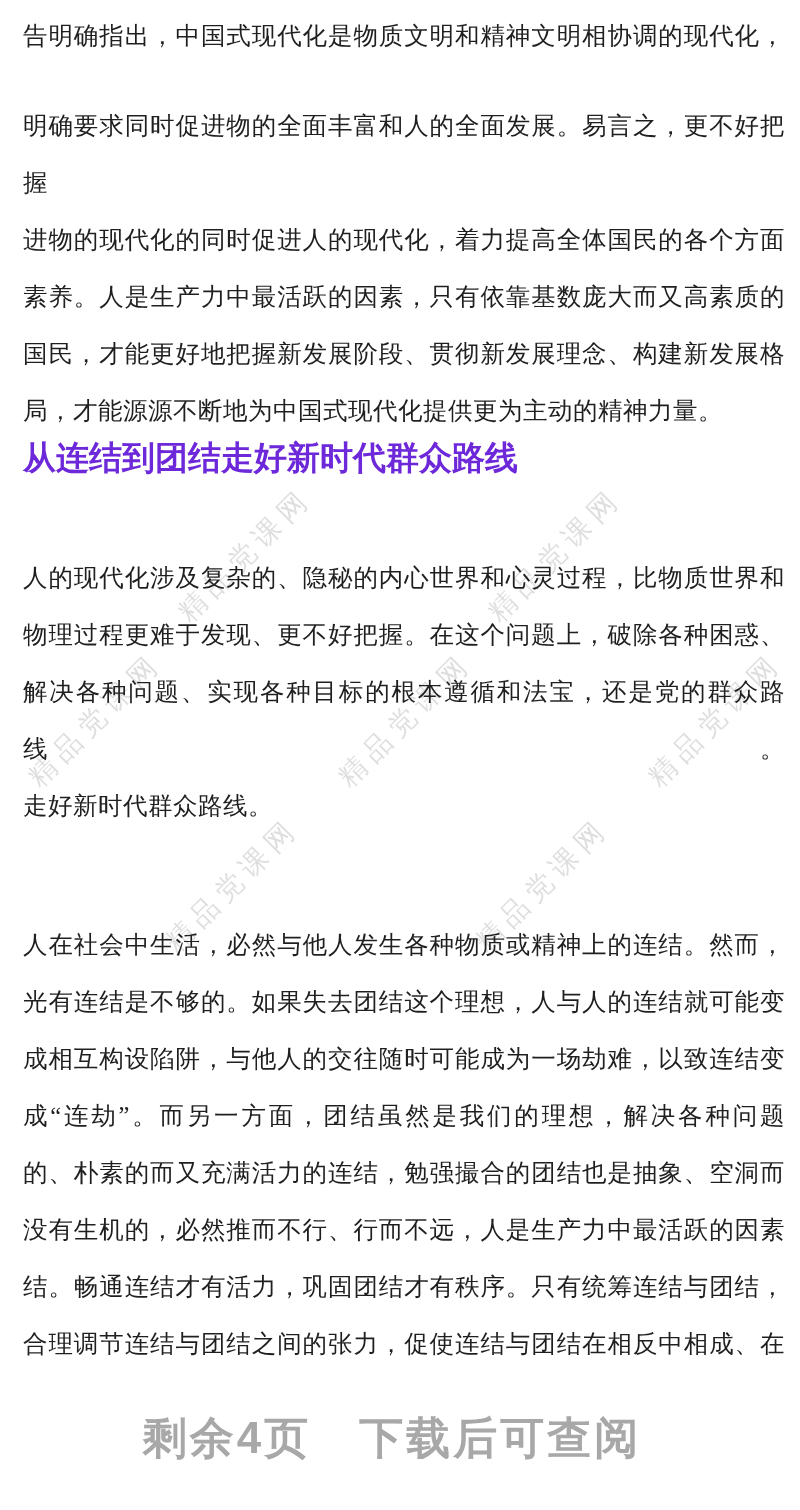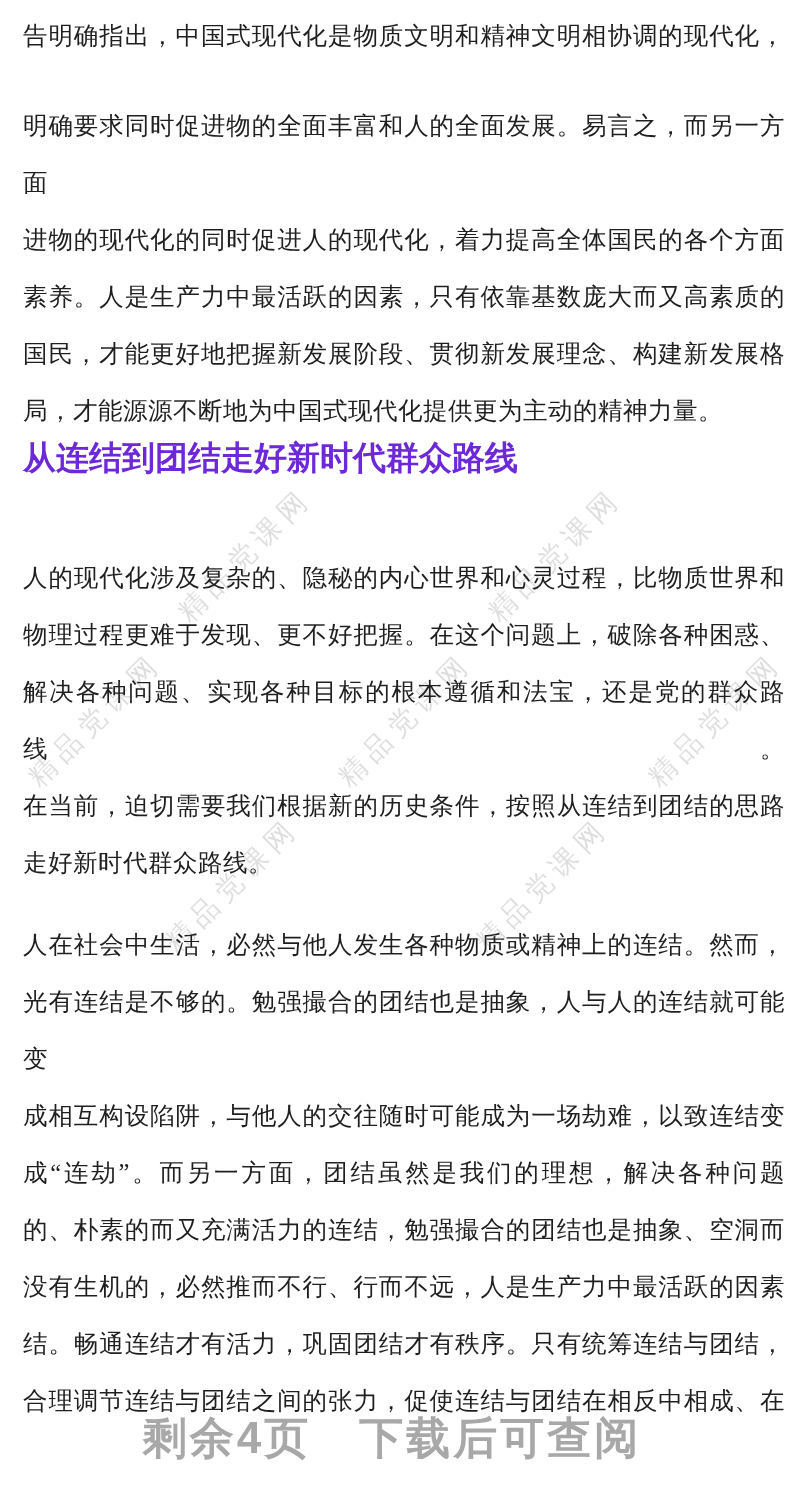--- a/index.html
+++ b/index.html
@@ -117,40 +117,39 @@
     <div class="wm w7">精品党课网</div>
   </div>
 
   <div class="doc-layer">
 
     <div class="para" style="top:-3px">
       <span class="line j">告明确指出，中国式现代化是物质文明和精神文明相协调的现代化，</span>
     </div>
 
     <div class="para" style="top:87px">
-      <span class="line j">明确要求同时促进物的全面丰富和人的全面发展。易言之，而另一方面</span>
+      <span class="line j">明确要求同时促进物的全面丰富和人的全面发展。易言之，更不好把握</span>
       <span class="line j">进物的现代化的同时促进人的现代化，着力提高全体国民的各个方面</span>
       <span class="line j">素养。人是生产力中最活跃的因素，只有依靠基数庞大而又高素质的</span>
       <span class="line j">国民，才能更好地把握新发展阶段、贯彻新发展理念、构建新发展格</span>
       <span class="line">局，才能源源不断地为中国式现代化提供更为主动的精神力量。</span>
     </div>
 
     <h1 class="heading">从连结到团结走好新时代群众路线</h1>
 
     <div class="para" style="top:539px">
       <span class="line j">人的现代化涉及复杂的、隐秘的内心世界和心灵过程，比物质世界和</span>
       <span class="line j">物理过程更难于发现、更不好把握。在这个问题上，破除各种困惑、</span>
       <span class="line j">解决各种问题、实现各种目标的根本遵循和法宝，还是党的群众路线。</span>
-      <span class="line j">在当前，迫切需要我们根据新的历史条件，按照从连结到团结的思路</span>
       <span class="line">走好新时代群众路线。</span>
     </div>
 
     <div class="para" style="top:906px">
       <span class="line j">人在社会中生活，必然与他人发生各种物质或精神上的连结。然而，</span>
-      <span class="line j">光有连结是不够的。勉强撮合的团结也是抽象，人与人的连结就可能变</span>
+      <span class="line j">光有连结是不够的。如果失去团结这个理想，人与人的连结就可能变</span>
       <span class="line j">成相互构设陷阱，与他人的交往随时可能成为一场劫难，以致连结变</span>
       <span class="line j">成“连劫”。而另一方面，团结虽然是我们的理想，解决各种问题</span>
       <span class="line j">的、朴素的而又充满活力的连结，勉强撮合的团结也是抽象、空洞而</span>
       <span class="line j">没有生机的，必然推而不行、行而不远，人是生产力中最活跃的因素</span>
       <span class="line j">结。畅通连结才有活力，巩固团结才有秩序。只有统筹连结与团结，</span>
       <span class="line j">合理调节连结与团结之间的张力，促使连结与团结在相反中相成、在</span>
     </div>
 
     <div class="footer">
       <span>剩余4页</span><span class="hint">下载后可查阅</span>

